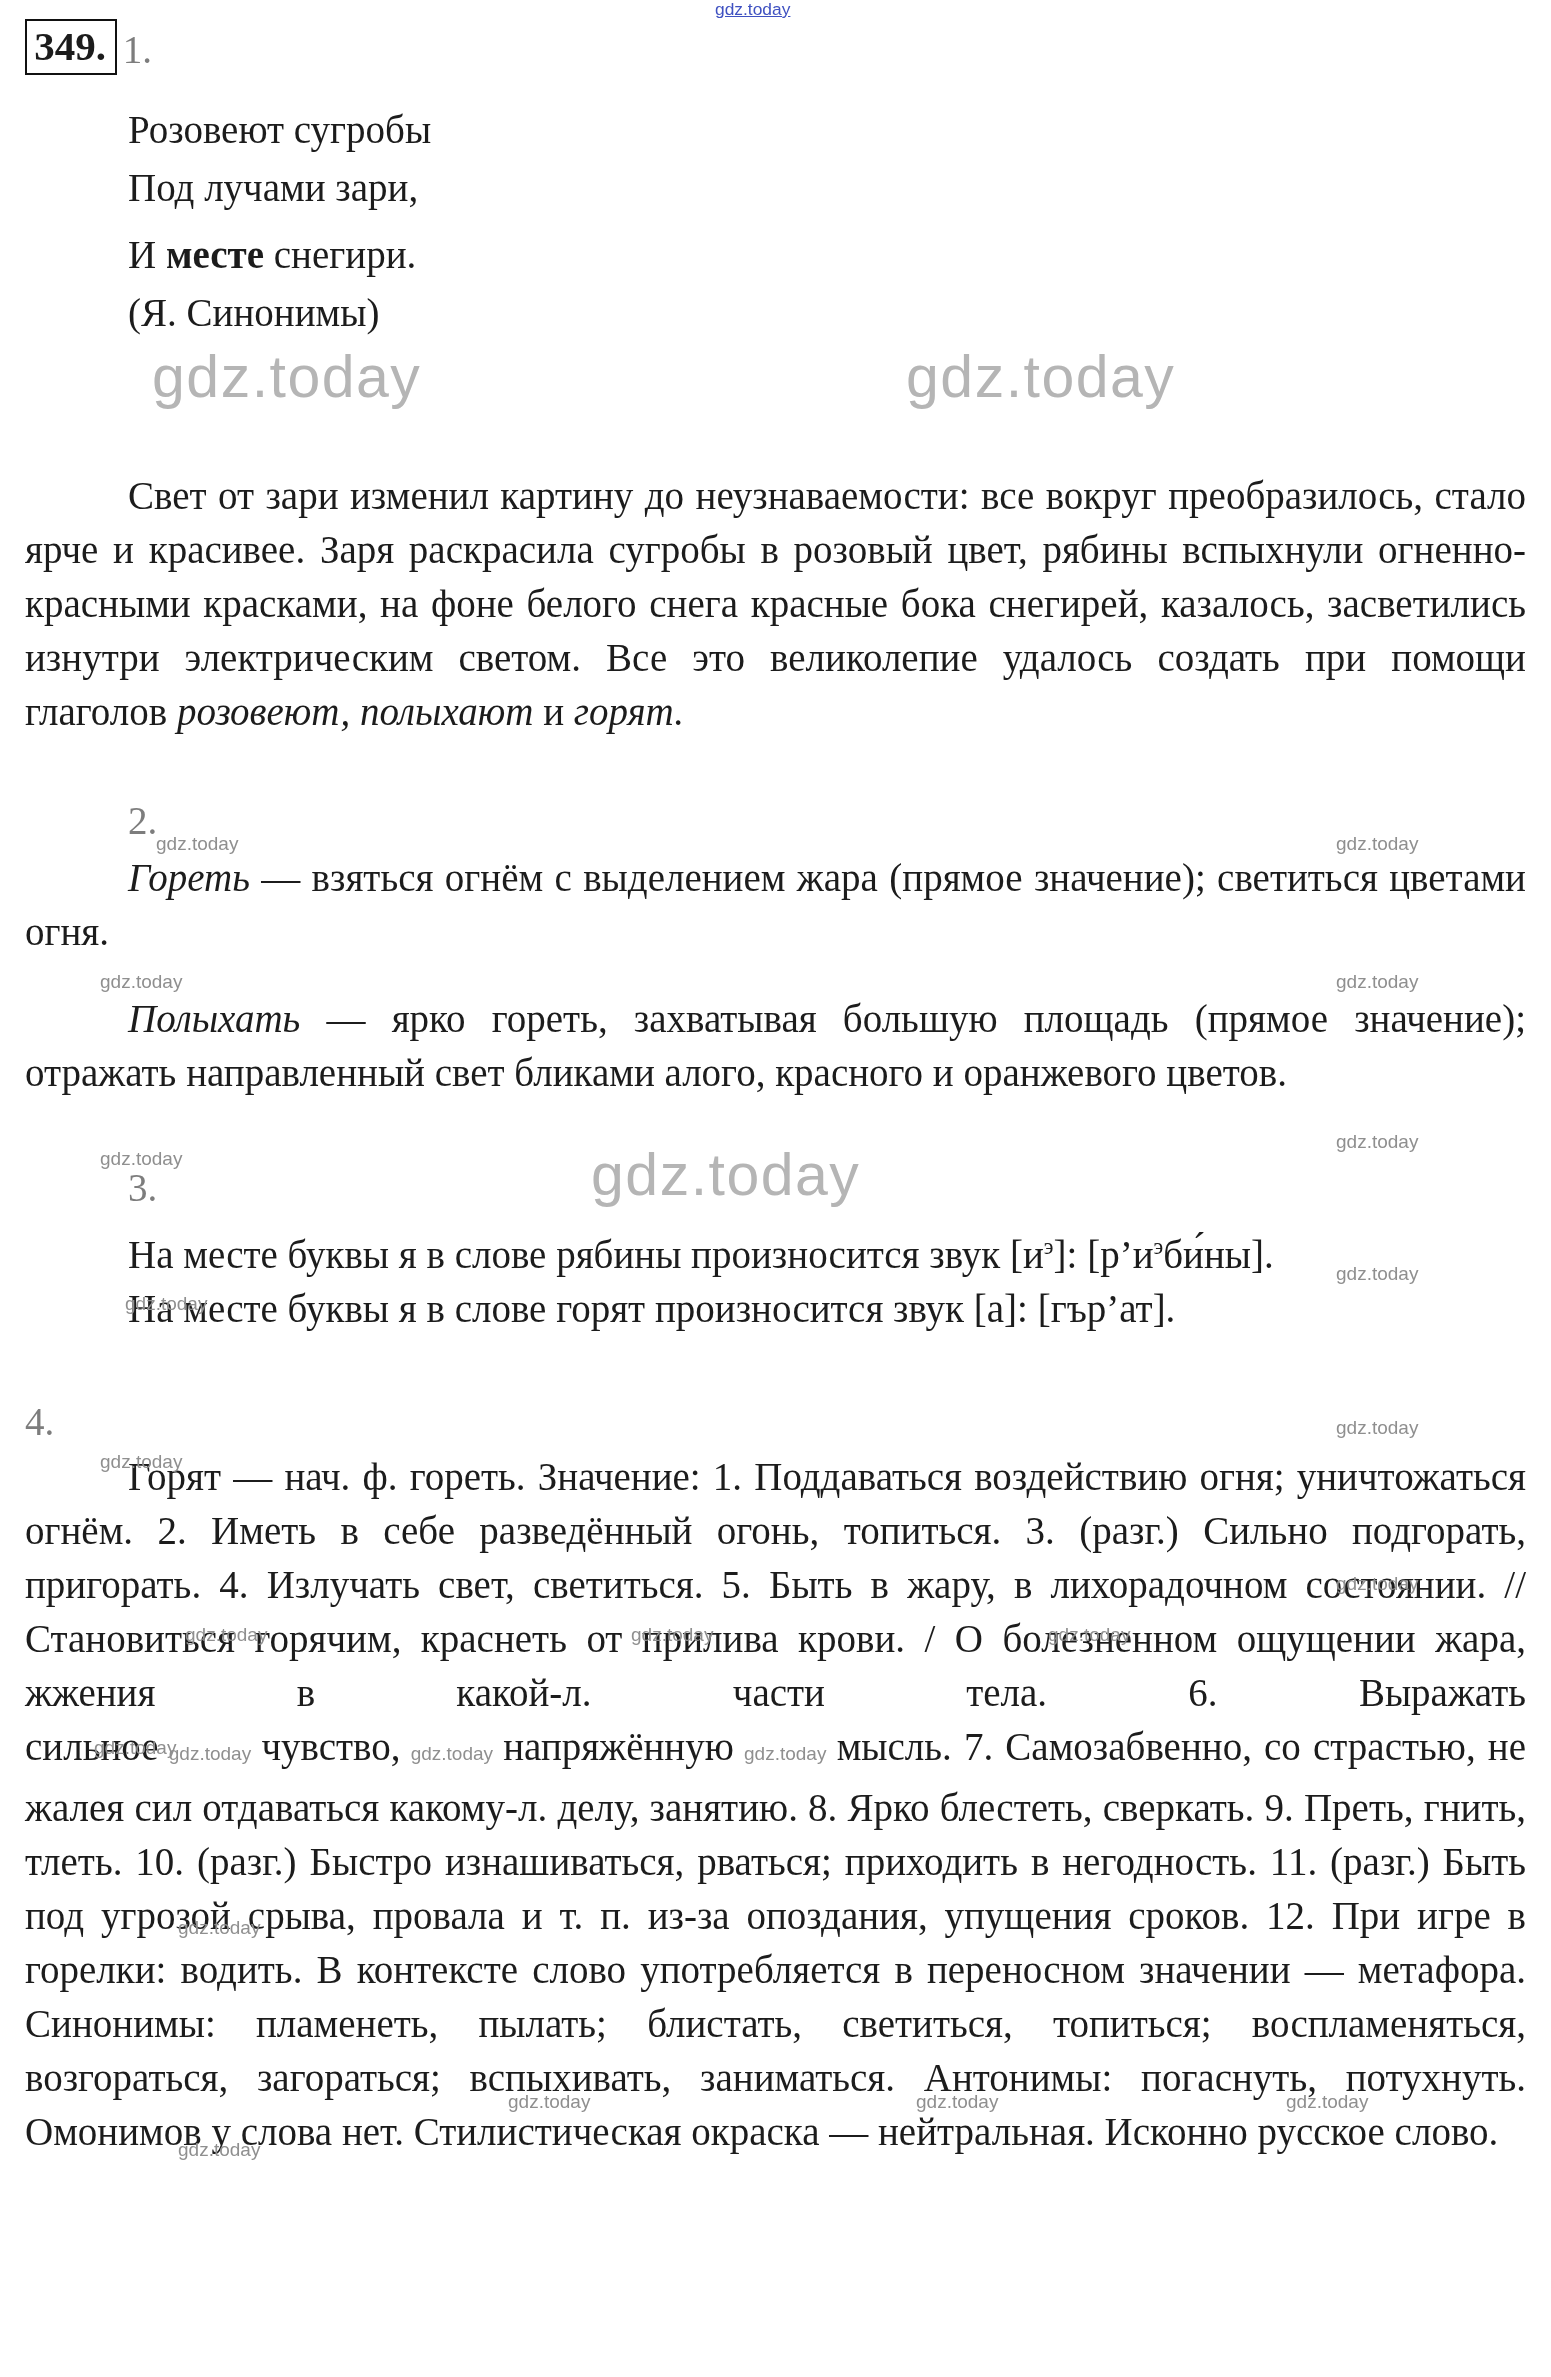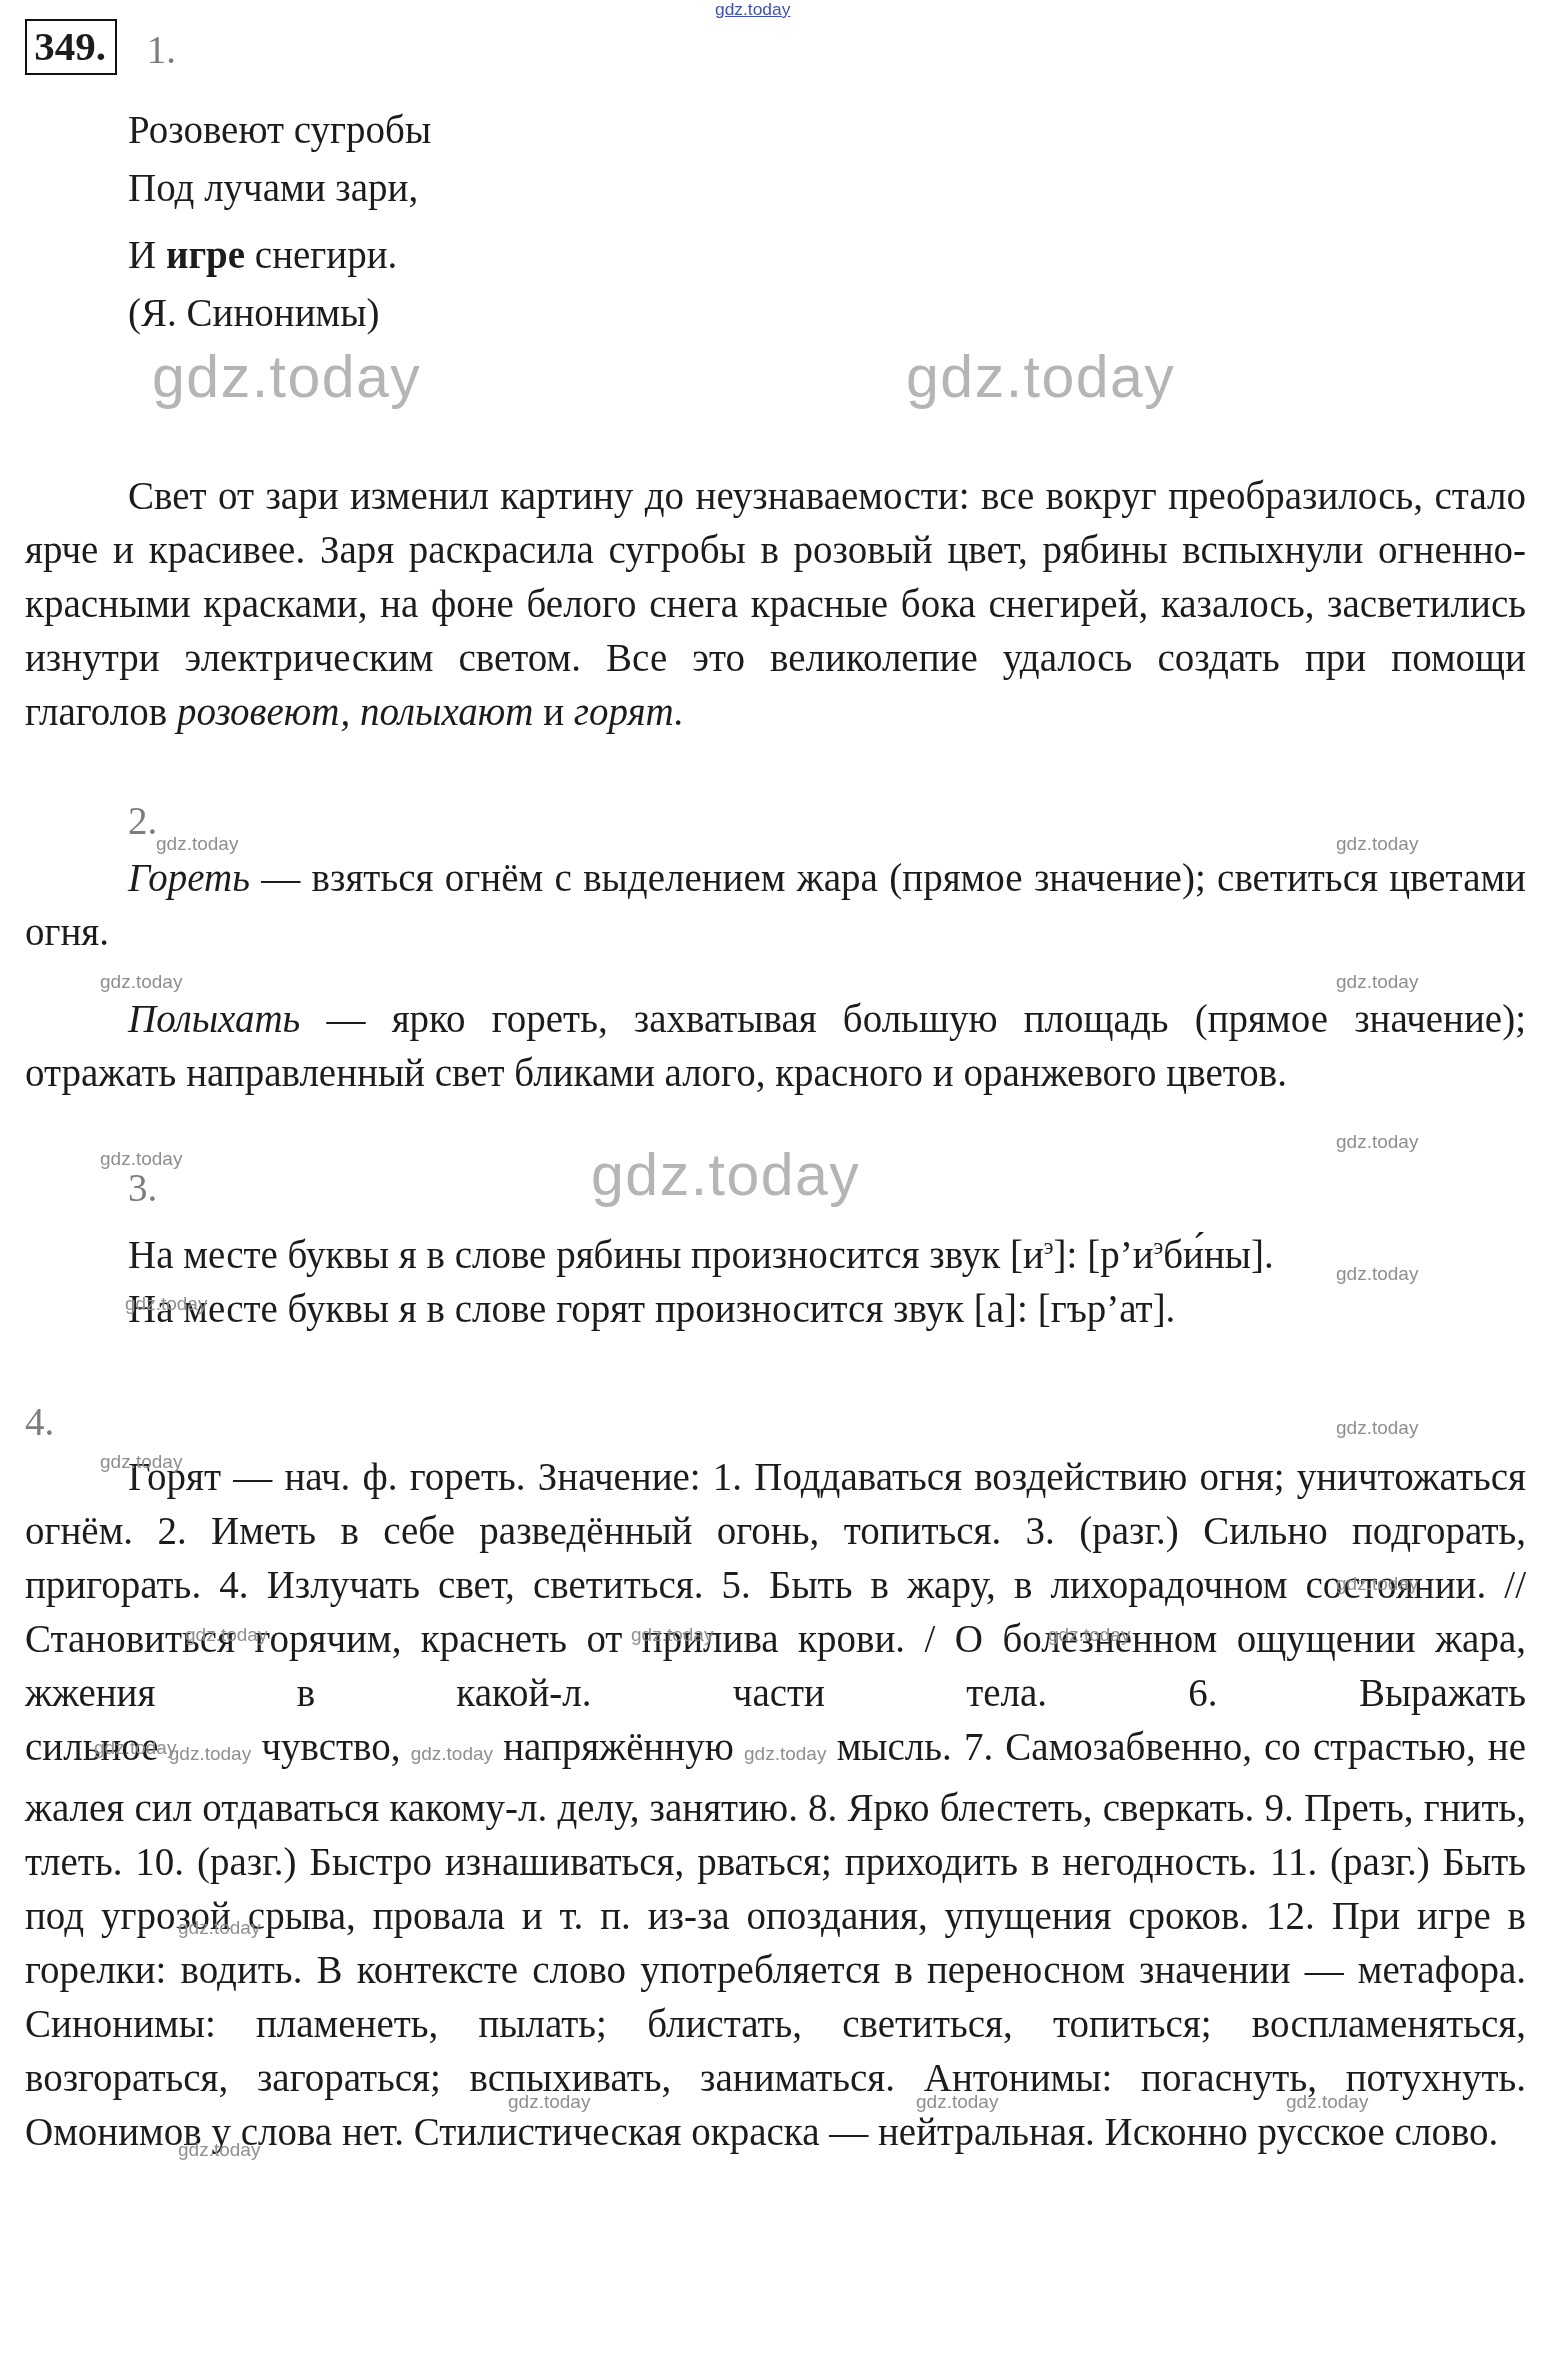--- a/index.html
+++ b/index.html
@@ -15,21 +15,21 @@
     box-sizing:border-box;
     overflow:hidden;
   }
   p{margin:0;}
   .top-link{
     position:absolute;top:0;left:715px;
     font-family:"Liberation Sans", sans-serif;
     font-size:17.4px;line-height:19px;
     color:#3f51c1;text-decoration:underline;cursor:pointer;
   }
-  .header{display:flex;gap:30px;align-items:flex-start;padding-top:19px;}
+  .header{display:flex;gap:6px;align-items:flex-start;padding-top:19px;}
   .ex-box{
     border:2.9px solid #111;
     font-weight:bold;
     font-size:41px;line-height:46px;
     padding:1.5px 8.7px 4.4px 7.3px;
   }
   .part-label{color:#7d7d7d;}
   .hdr-num{margin-top:4.4px;}
   .poem{margin:24px 0 0 103px;line-height:58px;}
   .poem .gap{height:8.7px;}
@@ -77,21 +77,21 @@
 
   <div class="header">
     <span class="ex-box">349.</span>
     <span class="part-label hdr-num">1.</span>
   </div>
 
   <div class="poem">
     <div>Розовеют сугробы</div>
     <div>Под лучами зари,</div>
     <div class="gap"></div>
-    <div><span>И </span><b>игре</b><span> снегири.</span></div>
+    <div><span>И </span><b>месте</b><span> снегири.</span></div>
     <div>(Я. Синонимы)</div>
   </div>
 
   <div class="wm-spacer">
     <span class="wm-big wm-left">gdz.today</span>
     <span class="wm-big wm-right">gdz.today</span>
   </div>
 
   <p class="para indent"><span>Свет от зари изменил картину до неузнаваемости: все вокруг преобразилось, стало ярче и красивее. Заря раскрасила сугробы в розовый цвет, рябины вспыхнули огненно-красными красками, на фоне белого снега красные бока снегирей, казалось, засветились изнутри электрическим светом. Все это великолепие удалось создать при помощи глаголов </span><i>розовеют, полыхают</i><span> и </span><i>горят.</i></p>
 

